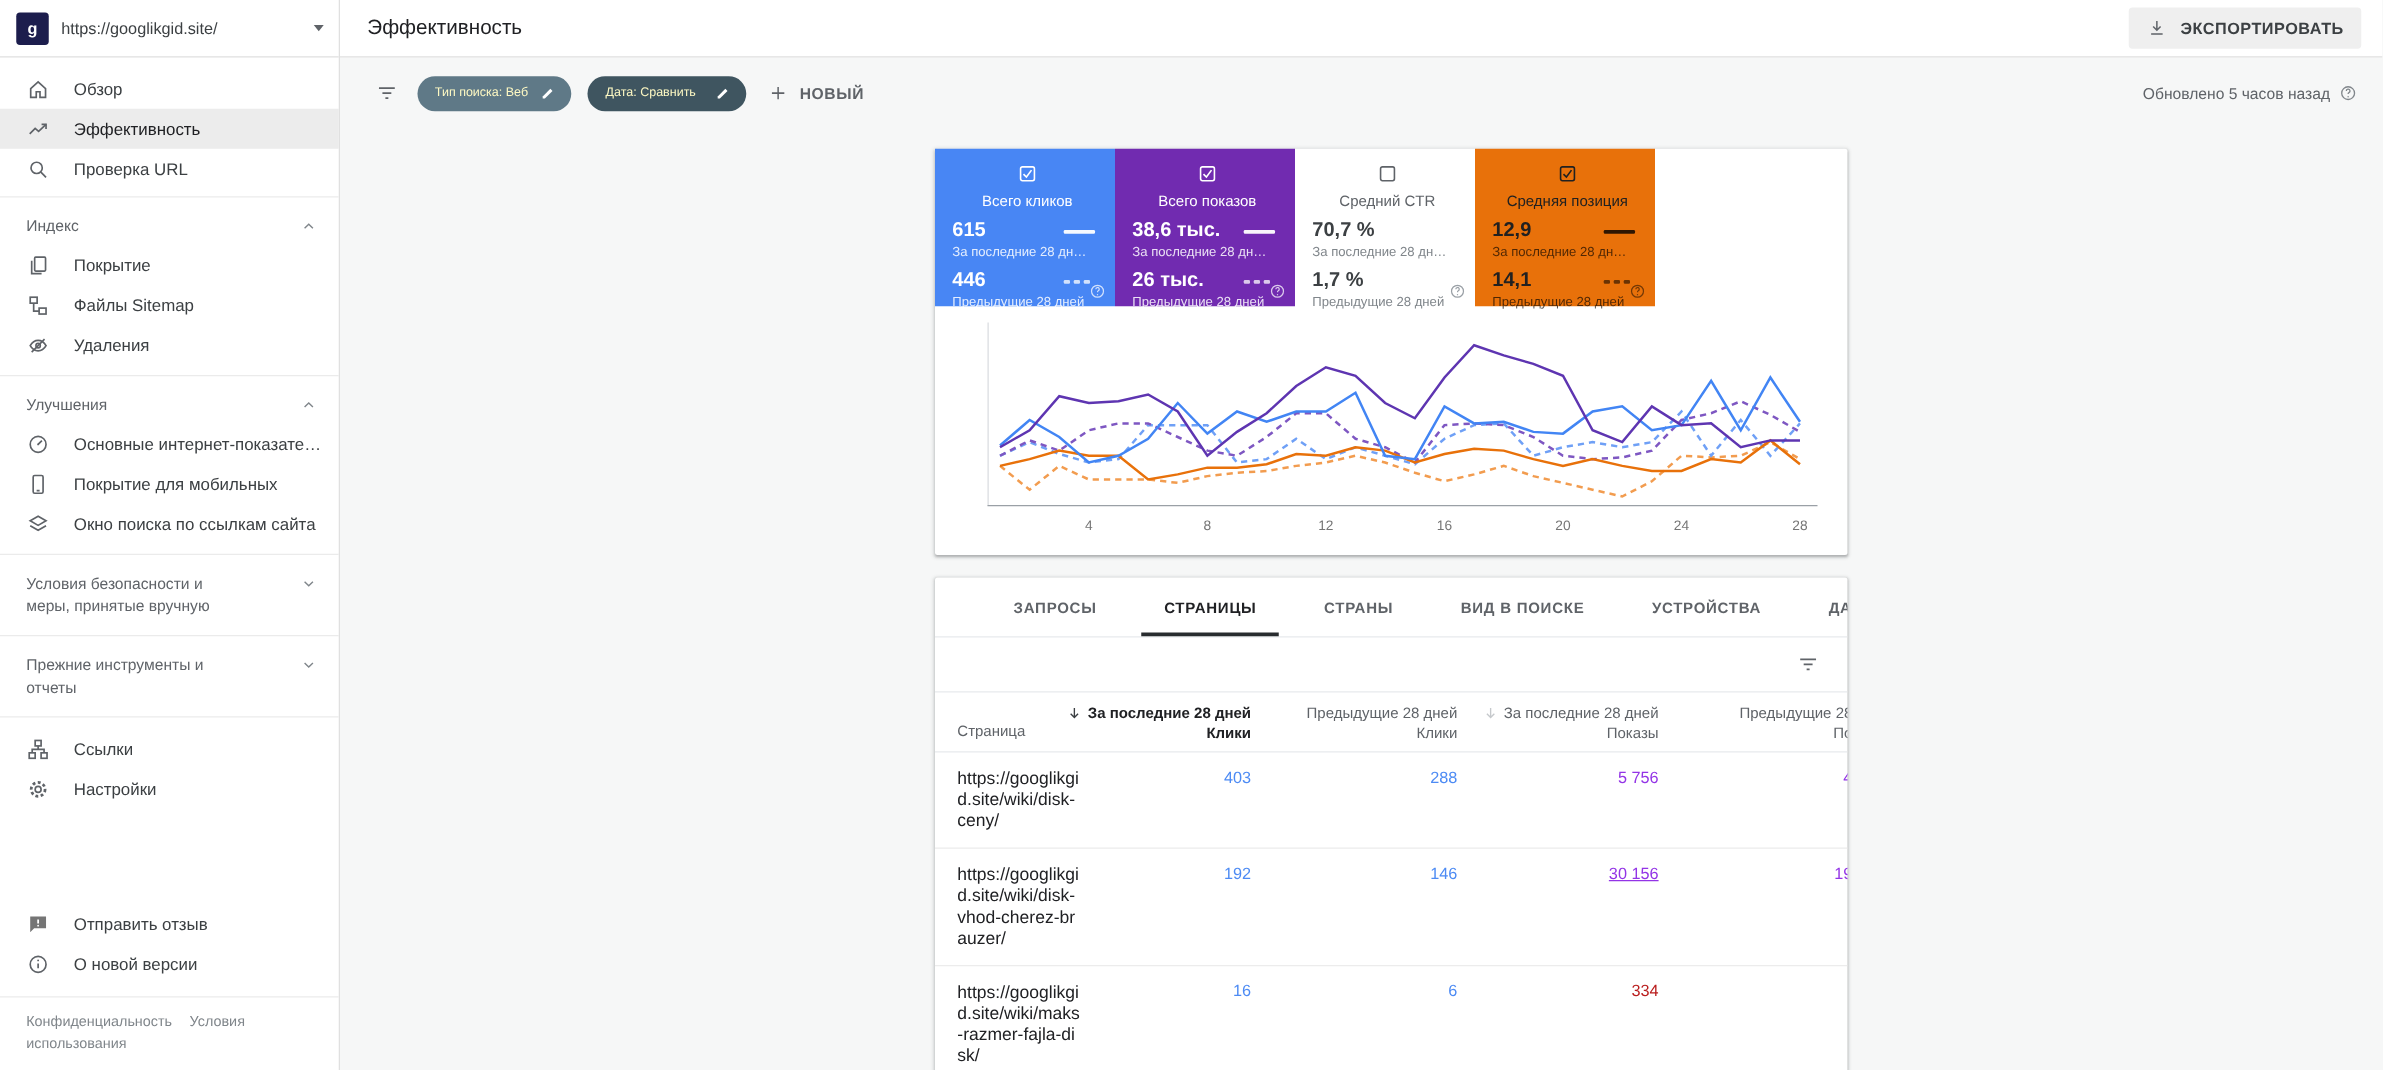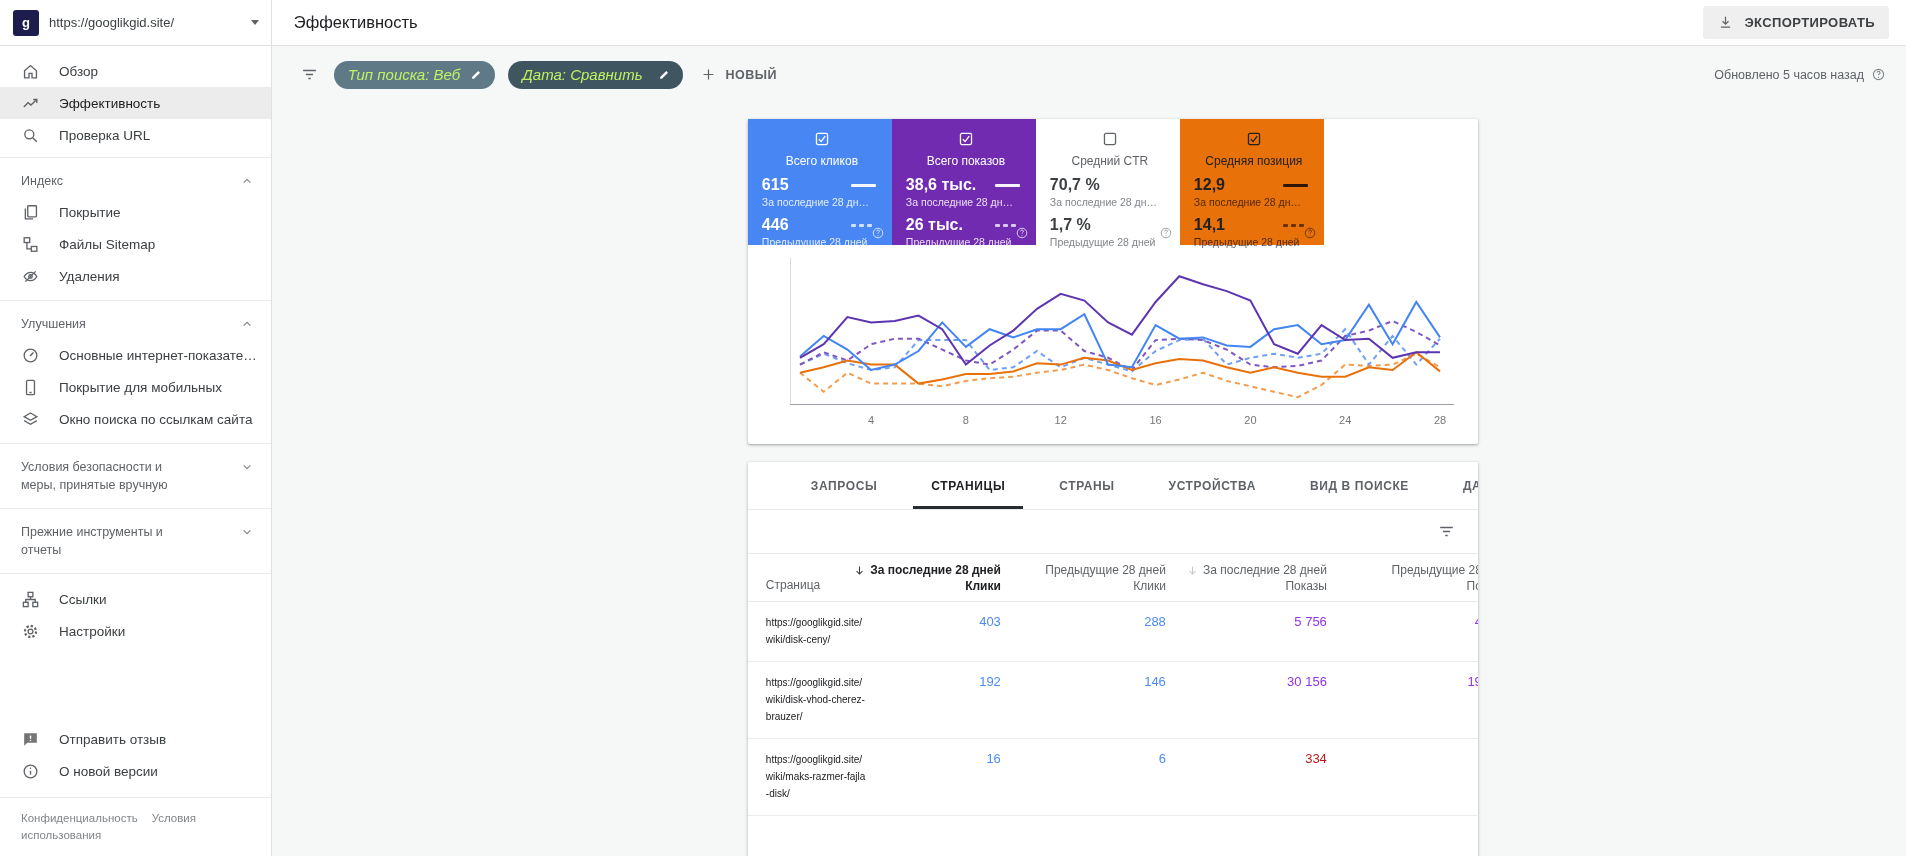--- a/index.html
+++ b/index.html
@@ -43,22 +43,22 @@
   .export-btn{margin-left:auto;height:33px;background:#efefef;border-radius:3px;display:flex;
     align-items:center;gap:10px;padding:0 14px;font-size:13px;color:#3c4043;letter-spacing:.4px;
     cursor:pointer;font-weight:bold;}
   .export-ic{width:17px;height:17px;color:#5f6368;display:inline-flex;}
   .export-ic svg{width:100%;height:100%;}
 
   .content{flex:1;position:relative;overflow:hidden;}
   .filterbar{height:57px;display:flex;align-items:center;padding:0 20px 0 28px;gap:15px;}
   .tool-ic{width:19px;height:19px;color:#5f6368;display:inline-flex;cursor:pointer;}
   .tool-ic svg{width:100%;height:100%;}
-  .chip{height:28px;border-radius:14px;color:#bef264;font-size:15px;display:flex;align-items:center;
-    gap:10px;padding:0 12px 0 14px;cursor:pointer;white-space:nowrap;font-style:italic;}
+  .chip{height:28px;border-radius:14px;color:#fef9c3;font-size:10px;display:flex;align-items:center;
+    gap:10px;padding:0 12px 0 14px;cursor:pointer;white-space:nowrap;}
   .chip .pencil{width:13px;height:13px;display:inline-flex;color:#fff;}
   .chip .pencil svg{width:100%;height:100%;}
   .new-btn{display:flex;align-items:center;gap:9px;color:#5f6368;font-size:12.5px;
     letter-spacing:.5px;cursor:pointer;font-weight:bold;margin-left:2px;}
   .plus-ic{width:17px;height:17px;display:inline-flex;}
   .plus-ic svg{width:100%;height:100%;}
   .updated{margin-left:auto;color:#5f6368;font-size:12.5px;display:flex;align-items:center;gap:7px;}
   .help-ic{width:15px;height:15px;color:#80868b;display:inline-flex;cursor:pointer;}
   .help-ic svg{width:100%;height:100%;}
 
@@ -108,21 +108,21 @@
   .th-page{flex:0 0 160px;align-self:flex-end;padding:0 0 9px 18px;}
   .th-num{position:relative;flex:0 0 auto;cursor:pointer;}
   .th-line{position:absolute;right:0;white-space:nowrap;display:flex;align-items:center;gap:4px;}
   .th-l1{top:9px;}
   .th-l2{top:25px;}
   .th-active{color:#202124;font-weight:bold;}
   .sort-ic{width:13px;height:13px;display:inline-flex;color:#3c4043;}
   .sort-ic svg{width:100%;height:100%;}
   .sort-ic.inactive{color:#c6c9cc;}
   .trow{display:flex;border-bottom:1px solid #ececec;cursor:pointer;}
-  .td-page{flex:0 0 160px;padding:12px 0 13px 18px;font-size:10px;line-height:17px;color:#202124;}
+  .td-page{flex:0 0 160px;padding:12px 0 13px 18px;font-size:14px;line-height:17px;color:#202124;}
   .td-page span{display:block;width:100px;word-break:break-all;}
   .td-num{flex:0 0 auto;padding-top:12px;text-align:right;font-size:13px;}
 </style>
 </head>
 <body>
 
 <div class="app">
 
   <div class="sidebar">
     <div class="property-row">
@@ -509,22 +509,22 @@
             <polyline points="52.0,111.4 75.7,91.0 99.4,104.6 123.1,125.0 146.8,119.6 170.5,106.0 194.2,77.4 217.9,101.9 241.6,84.2 265.3,92.4 289.0,84.2 312.7,84.2 336.4,69.2 360.1,119.6 383.9,122.3 407.6,80.1 431.3,93.7 455.0,92.4 478.7,100.5 502.4,101.9 526.1,84.2 549.8,80.1 573.5,99.2 597.2,95.1 620.9,59.7 644.6,99.2 668.3,57.0 692.0,92.4" fill="none" stroke="#4285f4" stroke-width="2"></polyline>
             <polyline points="52.0,112.8 75.7,99.2 99.4,72.0 123.1,77.4 146.8,76.0 170.5,70.6 194.2,84.2 217.9,119.6 241.6,100.5 265.3,85.6 289.0,63.8 312.7,48.8 336.4,55.6 360.1,77.4 383.9,89.6 407.6,57.0 431.3,31.2 455.0,39.3 478.7,46.1 502.4,55.6 526.1,99.2 549.8,108.7 573.5,80.1 597.2,95.1 620.9,93.7 644.6,112.8 668.3,107.3 692.0,107.3" fill="none" stroke="#5e35b1" stroke-width="2"></polyline>
           </svg>
       </div>
 
       <div class="card-panel table-card">
         <div class="tabs">
             <div class="tab">ЗАПРОСЫ</div>
             <div class="tab active">СТРАНИЦЫ</div>
             <div class="tab">СТРАНЫ</div>
+            <div class="tab">ВИД В ПОИСКЕ</div>
             <div class="tab">УСТРОЙСТВА</div>
-            <div class="tab">ВИД В ПОИСКЕ</div>
             <div class="tab">ДАТЫ</div>
           </div>
         <div class="table-filter-row">
           <span class="tool-ic">
               <svg viewBox="0 0 24 24" fill="none" stroke="currentColor" stroke-width="1.7">
                 <path d="M4 7h16M7.5 12h9M10.5 17h3"></path>
               </svg>
             </span>
         </div>
         <div class="thead">
@@ -573,21 +573,21 @@
               <div class="td-num" style="flex-basis: 165px; color: rgb(77, 139, 244);">288</div>
               <div class="td-num" style="flex-basis: 161px; color: rgb(147, 52, 230);">5 756</div>
               <div class="td-num" style="flex-basis: 155px; color: rgb(147, 52, 230);">4</div>
             </div>
             <div class="trow">
               <div class="td-page">
                 <span>https://googlikgid.site/wiki/disk-vhod-cherez-brauzer/</span>
               </div>
               <div class="td-num" style="flex-basis: 93px; color: rgb(77, 139, 244);">192</div>
               <div class="td-num" style="flex-basis: 165px; color: rgb(77, 139, 244);">146</div>
-              <div class="td-num" style="flex-basis: 161px; color: rgb(147, 52, 230);">30 156</div>
+              <div class="td-num" style="flex-basis: 161px; color: rgb(147, 52, 230); text-decoration: underline;">30 156</div>
               <div class="td-num" style="flex-basis: 155px; color: rgb(147, 52, 230);">19</div>
             </div>
             <div class="trow">
               <div class="td-page">
                 <span>https://googlikgid.site/wiki/maks-razmer-fajla-disk/</span>
               </div>
               <div class="td-num" style="flex-basis: 93px; color: rgb(77, 139, 244);">16</div>
               <div class="td-num" style="flex-basis: 165px; color: rgb(77, 139, 244);">6</div>
               <div class="td-num" style="flex-basis: 161px; color: #b91c1c;">334</div>
               <div class="td-num" style="flex-basis: 155px; color: rgb(147, 52, 230);"></div>

